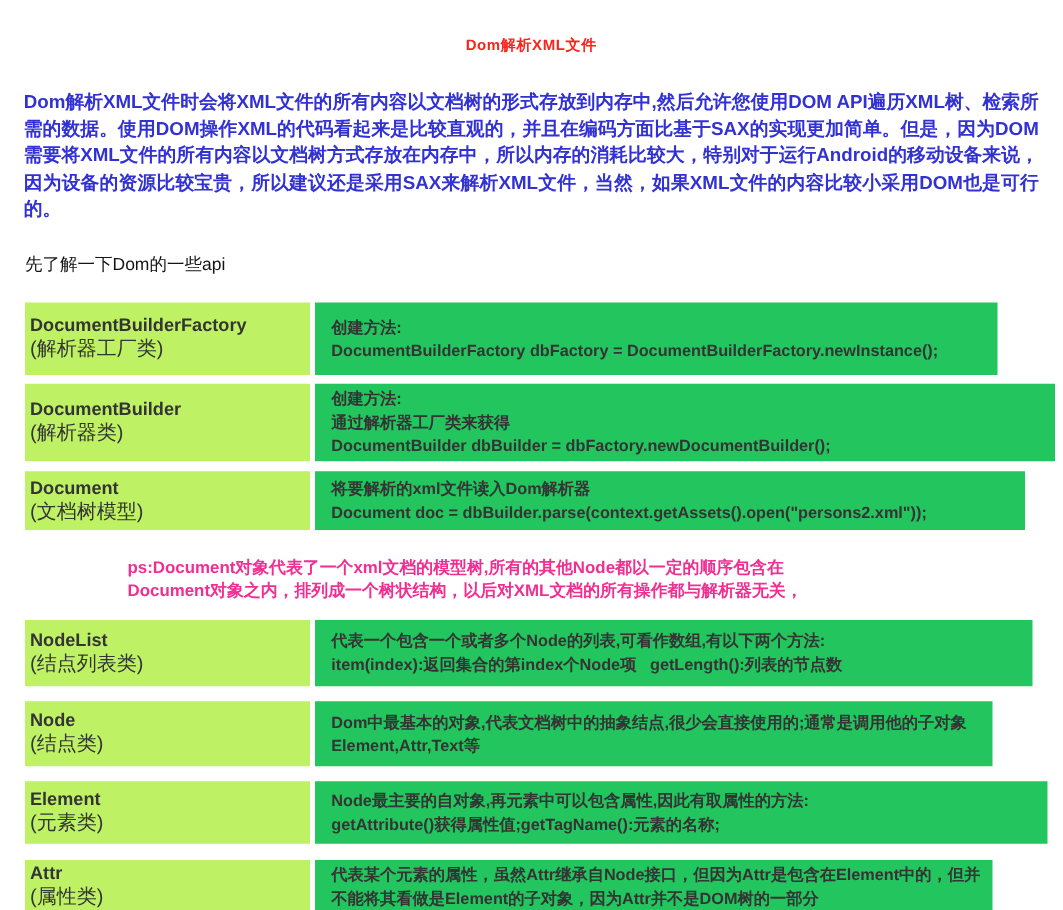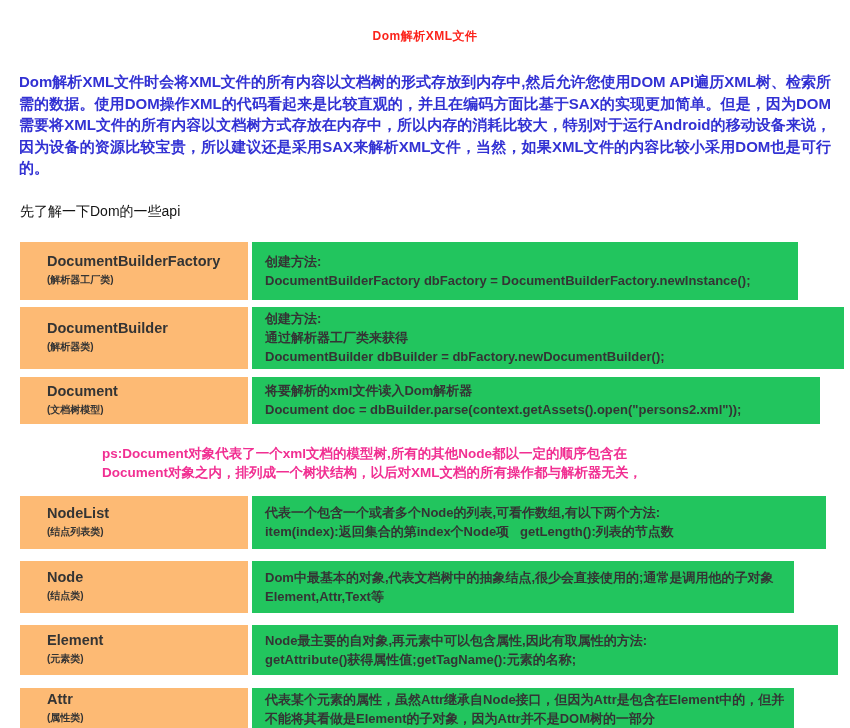--- a/index.html
+++ b/index.html
@@ -34,33 +34,33 @@
 
   .api-row{display:flex;}
   .cell{
     box-sizing:border-box;
     display:flex;
     flex-direction:column;
     justify-content:center;
   }
   .cell-class{
     width:228px;
-    background:#fdba74;
-    padding-left:27px;
+    background:#bef264;
+    padding-left:4px;
     margin-right:4px;
     flex:none;
   }
   .cell-desc{
     background:#22c55e;
     padding-left:13px;
     padding-right:6px;
     flex:none;
   }
   .class-name{font-size:14.5px;font-weight:bold;color:#343434;line-height:19px;}
-  .class-sub{font-size:10px;font-weight:bold;color:#343434;line-height:18px;}
+  .class-sub{font-size:16px;font-weight:normal;color:#343434;line-height:18px;}
   .desc-line{font-size:13px;font-weight:bold;color:#343434;line-height:19px;white-space:pre-wrap;}
 
   
   .r0{height:58px;margin-bottom:7px;}  .r0 .cell-desc{width:546px;}
   .r1{height:62px;margin-bottom:8px;}  .r1 .cell-desc{width:592px;}
   .r2{height:47px;}                    .r2 .cell-desc{width:568px;}
   .r3{height:53px;margin-bottom:12px;} .r3 .cell-desc{width:574px;}
   .r4{height:52px;margin-bottom:12px;} .r4 .cell-desc{width:542px;}
   .r5{height:50px;margin-bottom:13px;} .r5 .cell-desc{width:586px;}
   .r6{height:42px;}                    .r6 .cell-desc{width:542px;}

